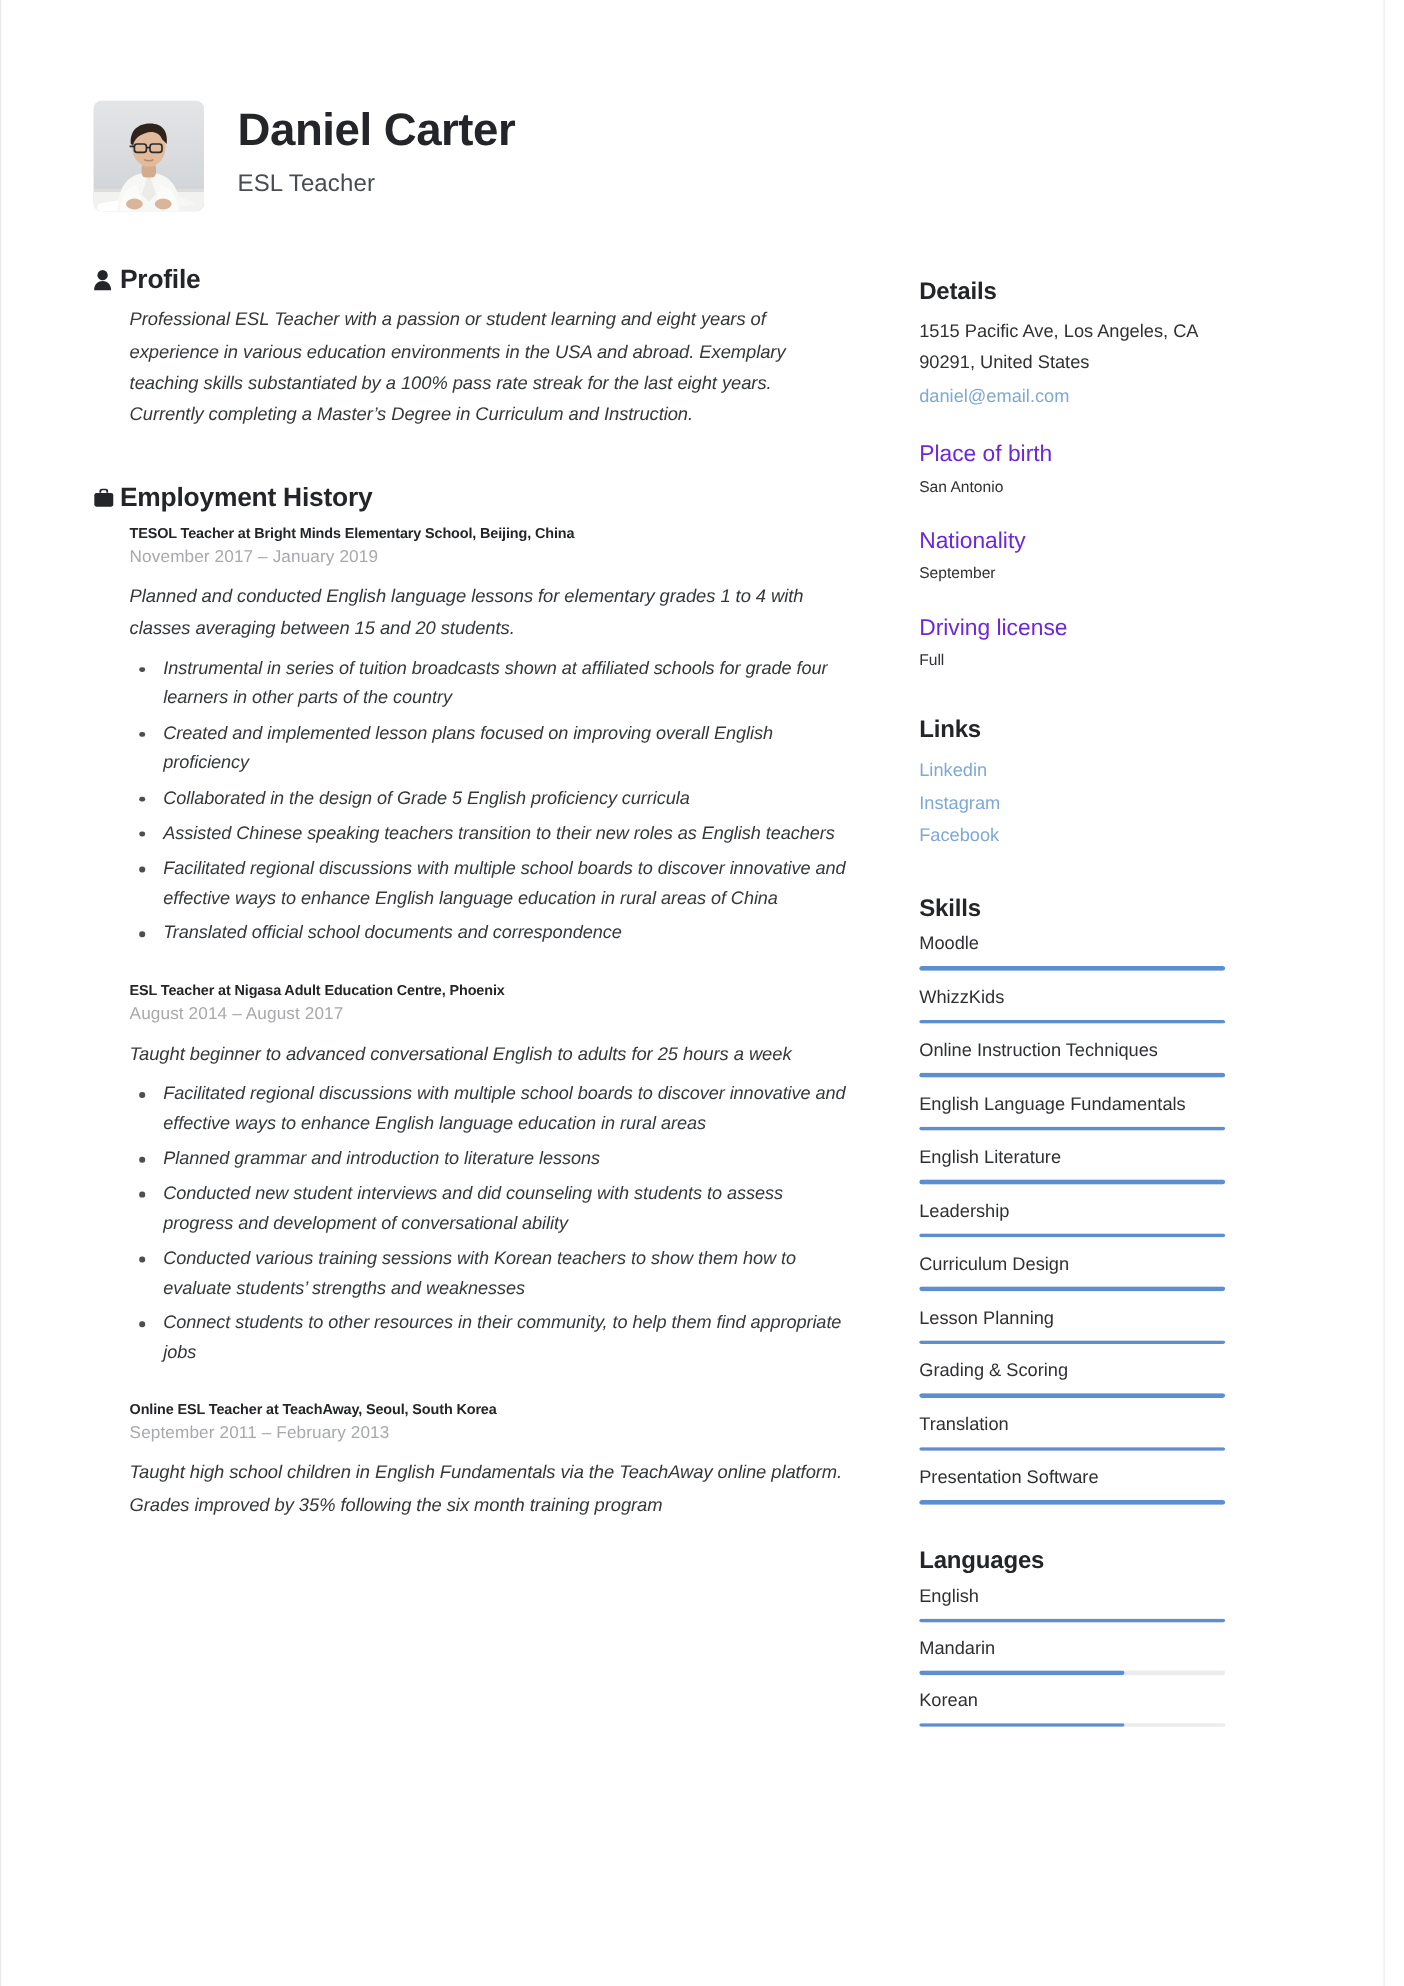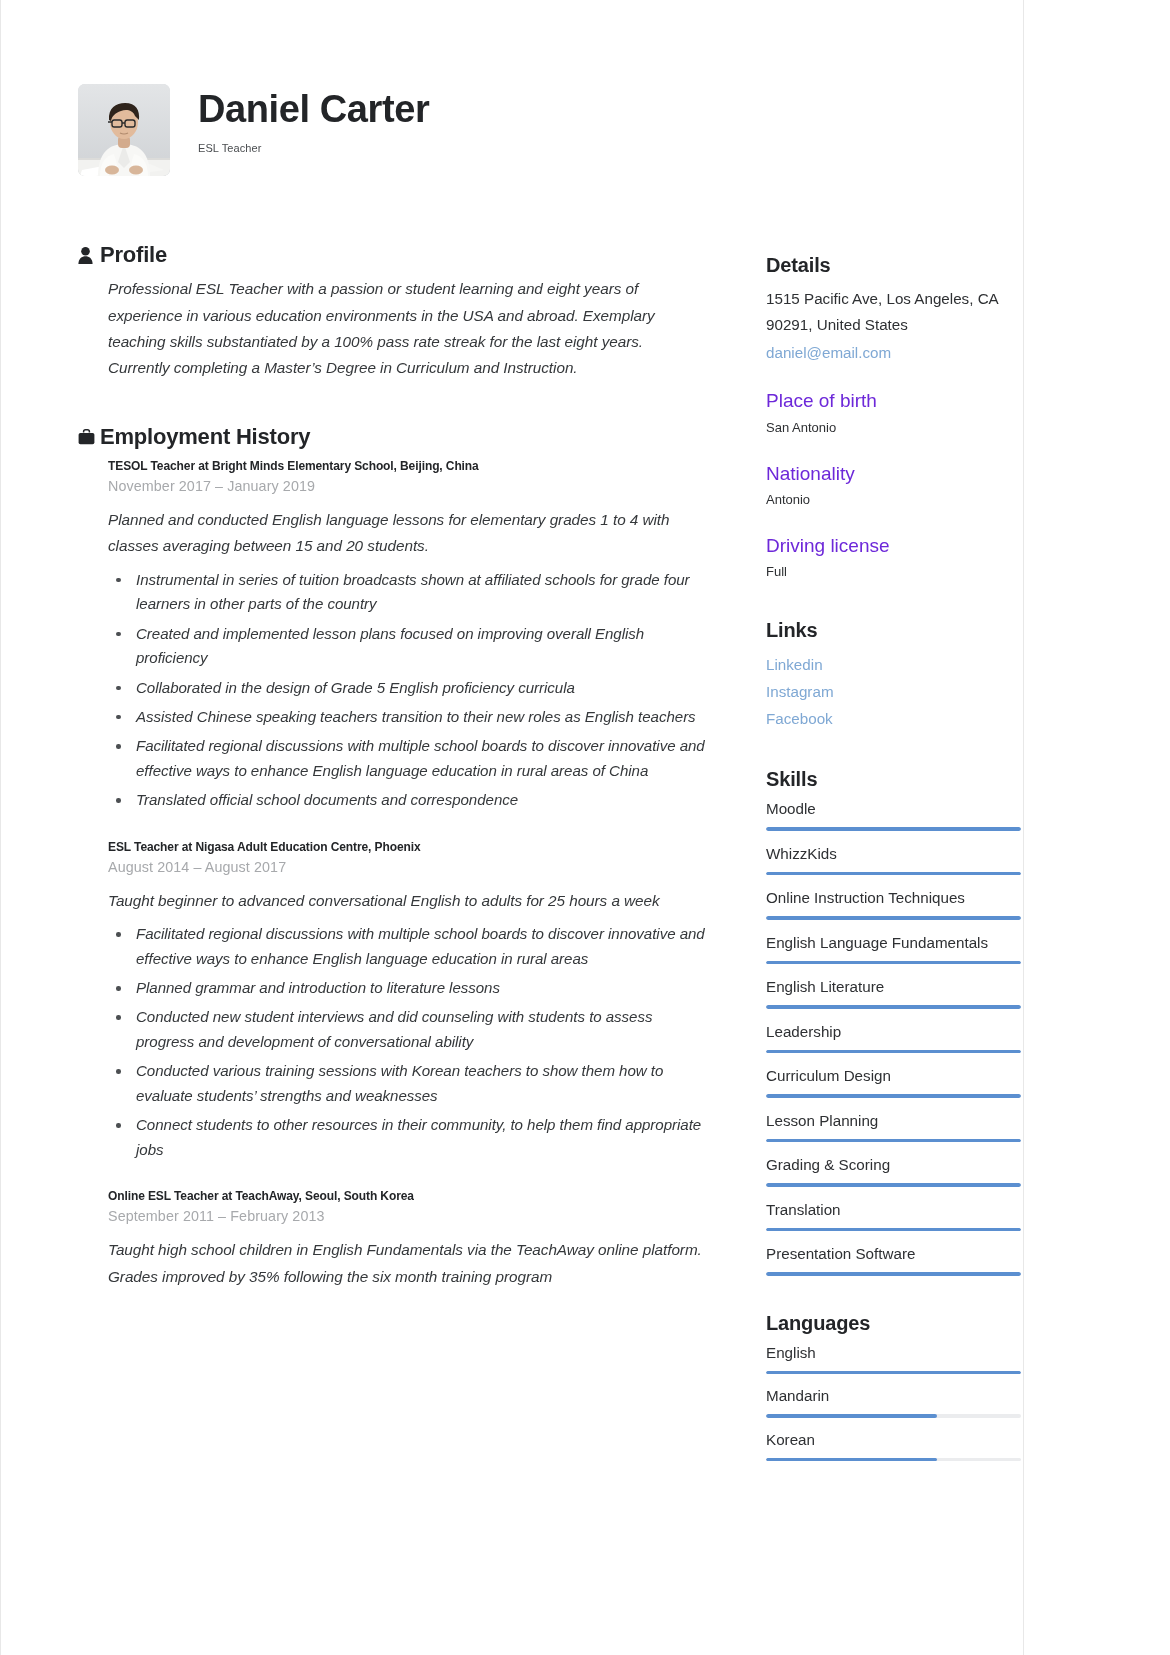--- a/index.html
+++ b/index.html
@@ -4,21 +4,21 @@
 <style>
   html,body{margin:0;padding:0;background:#ffffff;}
   body{
     width:1170px;height:1655px;
     font-family:"Liberation Sans","DejaVu Sans",sans-serif;
     color:#2e3033;
     -webkit-font-smoothing:antialiased;
   }
   .page{
     position:relative;
-    width:1024px;height:1655px;
+    width:1154px;height:1655px;
     background:#ffffff;
     box-sizing:border-box;
     padding:0;
     overflow:hidden;
   }
   
   .page:before{
     content:"";position:absolute;left:0;top:0;bottom:0;width:1px;background:#e8e8e8;
   }
   .page:after{
@@ -51,30 +51,30 @@
   }
   .name{
     font-size:38px;
     font-weight:bold;
     letter-spacing:-0.4px;
     color:#232528;
     line-height:1.05;
     margin:0;
   }
   .jobtitle{
-    font-size:11px;
+    font-size:20px;
     color:#4a4d50;
     margin-top:12px;
     letter-spacing:0.1px;
   }
 
   
   .cols{
     display:flex;
-    margin-top:66px;
+    margin-top:44px;
     align-items:flex-start;
   }
   .left{
     width:630px;
     flex:0 0 630px;
   }
   .right{
     margin-left:58px;
     width:256px;
     flex:0 0 256px;
@@ -354,21 +354,21 @@
           <div class="r-line">90291, United States</div>
           <a class="email" href="#" style="color: rgb(127, 168, 212);">daniel@email.com</a>
         </div>
 
         <div class="r-gap">
           <div class="r-label">Place of birth</div>
           <div class="r-value">San Antonio</div>
         </div>
         <div class="r-gap">
           <div class="r-label">Nationality</div>
-          <div class="r-value">Antonio</div>
+          <div class="r-value">September</div>
         </div>
         <div class="r-gap">
           <div class="r-label">Driving license</div>
           <div class="r-value">Full</div>
         </div>
 
         <div class="r-title sp">Links</div>
         <div class="r-block">
           <a class="link" href="#" style="color: rgb(127, 168, 212);">Linkedin</a>
           <a class="link" href="#" style="color: rgb(127, 168, 212);">Instagram</a>

